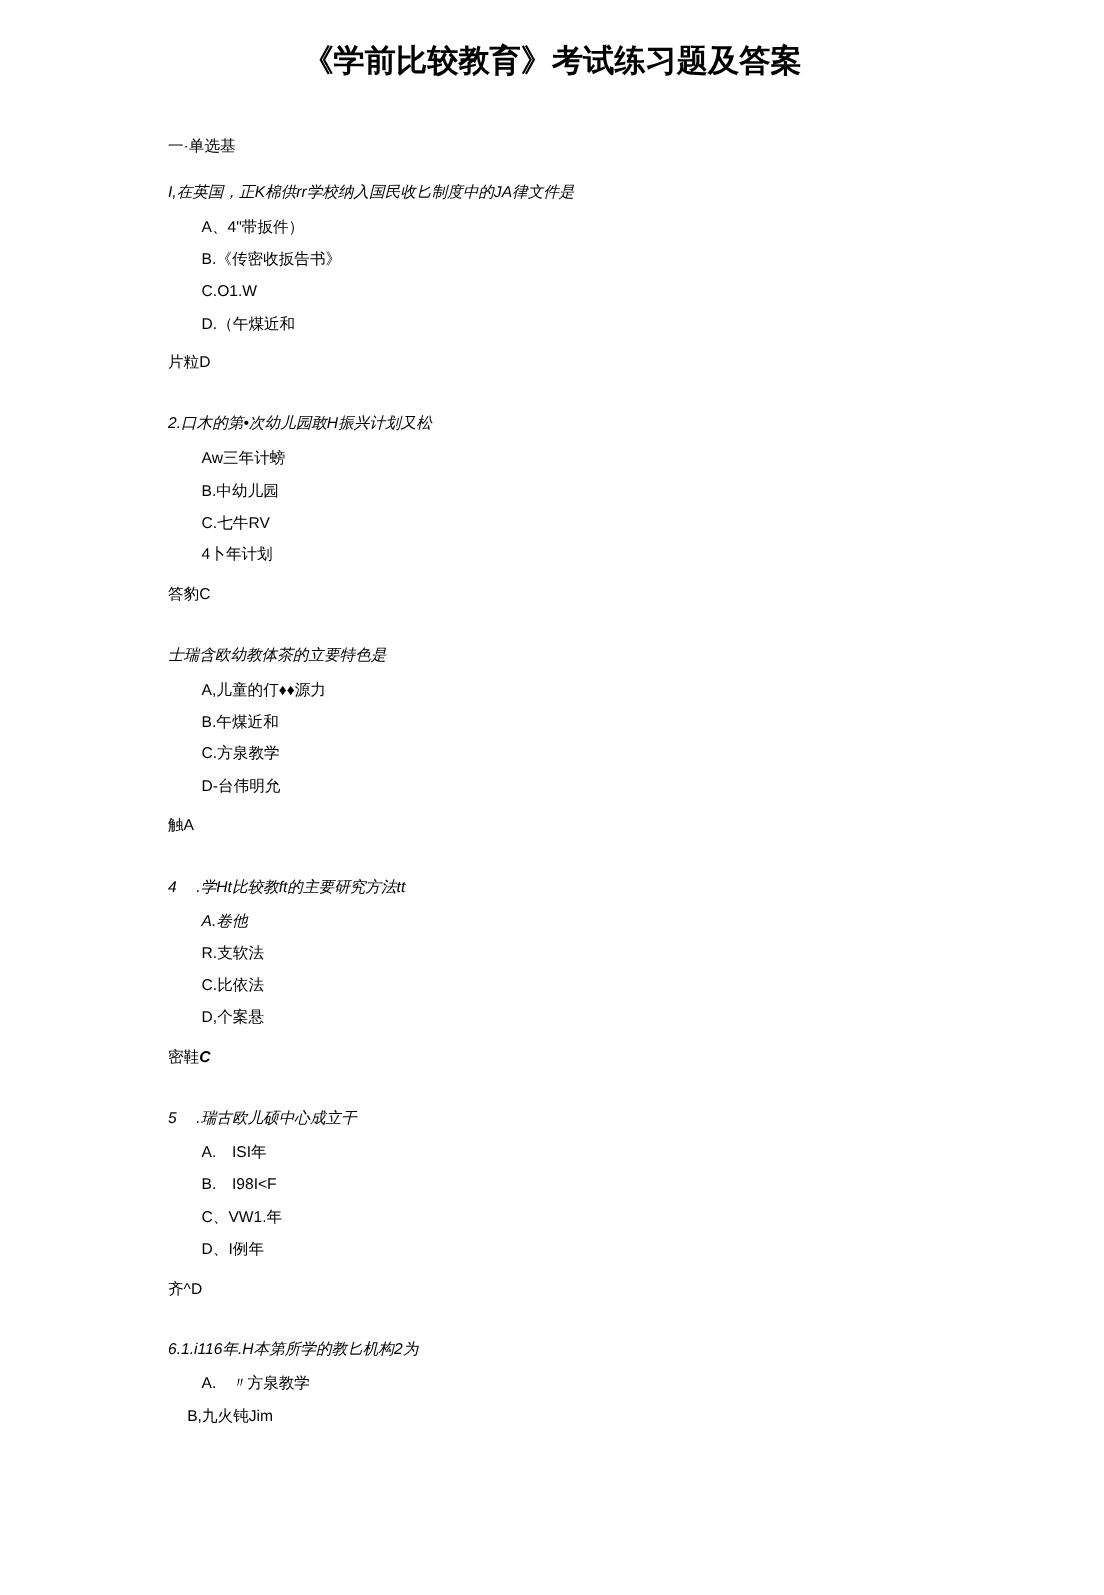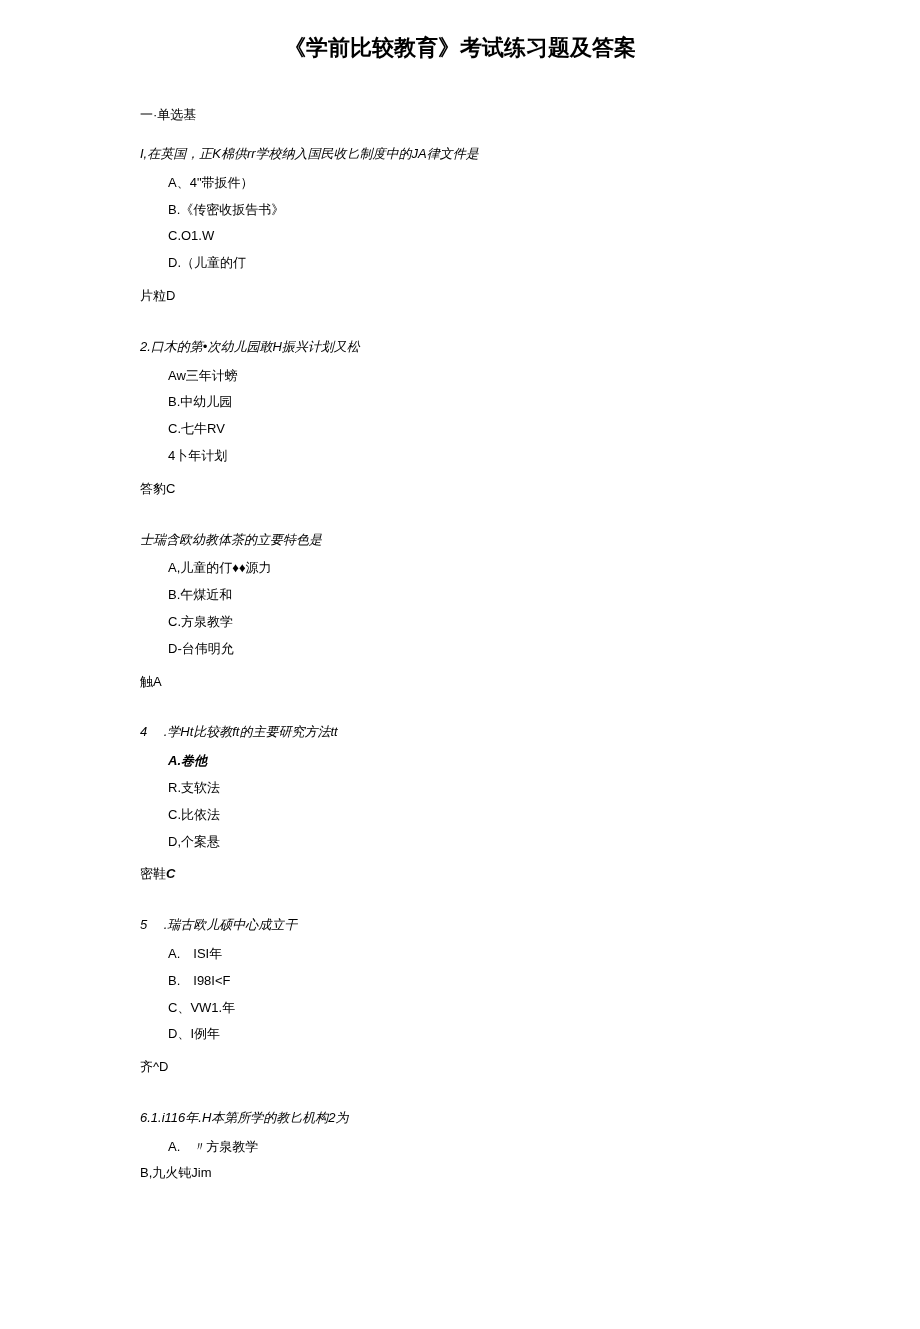--- a/index.html
+++ b/index.html
@@ -7,38 +7,38 @@
       background: #fff;
       margin: 0;
       padding: 30px 140px;
       width: 640px;
       font-size: 13px;
       color: #000;
       line-height: 1.6;
     }
     .title {
       text-align: center;
-      font-size: 22px;
+      font-size: 26px;
       font-weight: bold;
       margin-bottom: 40px;
     }
     .section-heading {
       margin-bottom: 10px;
     }
     .question-stem {
       margin-top: 18px;
       margin-bottom: 8px;
       font-style: italic;
     }
     .option {
       margin-left: 28px;
       margin-bottom: 6px;
     }
     .option.bold-italic {
-      font-weight: bold;
+      font-weight: normal;
       font-style: italic;
     }
     .answer {
       margin-top: 12px;
       margin-bottom: 30px;
     }
     .answer .ans-val.italic {
       font-style: italic;
       font-weight: bold;
     }
@@ -56,21 +56,21 @@
 <body>
 
 <div class="title">《学前比较教育》考试练习题及答案</div>
 
 <div class="section-heading">一·单选基</div>
 
 <div class="question-stem">I,在英国，正K棉供rr学校纳入国民收匕制度中的JA律文件是</div>
 <div class="option">A、4"带扳件）</div>
 <div class="option">B.《传密收扳告书》</div>
 <div class="option">C.O1.W</div>
-<div class="option">D.（儿童的仃</div>
+<div class="option">D.（午煤近和</div>
 <div class="answer">
   <span>片粒</span><span class="ans-val">D</span>
 </div>
 
 <div class="question-stem">2.口木的第•次幼儿园敢H振兴计划又松</div>
 <div class="option">Aw三年计螃</div>
 <div class="option">B.中幼儿园</div>
 <div class="option">C.七牛RV</div>
 <div class="option">4卜年计划</div>
 <div class="answer">
@@ -105,13 +105,13 @@
 <div class="option">A.　ISI年</div>
 <div class="option">B.　I98I&lt;F</div>
 <div class="option">C、VW1.年</div>
 <div class="option">D、I例年</div>
 <div class="answer">
   <span>齐^</span><span class="ans-val">D</span>
 </div>
 
 <div class="question-stem">6.1.i116年.H本第所学的教匕机构2为</div>
 <div class="option">A.　〃方泉教学</div>
-<div class="option" style="margin-left:0">B,九火钝Jim</div>
+<div class="option" style="margin-left:16px">B,九火钝Jim</div>
 
 </body></html>

